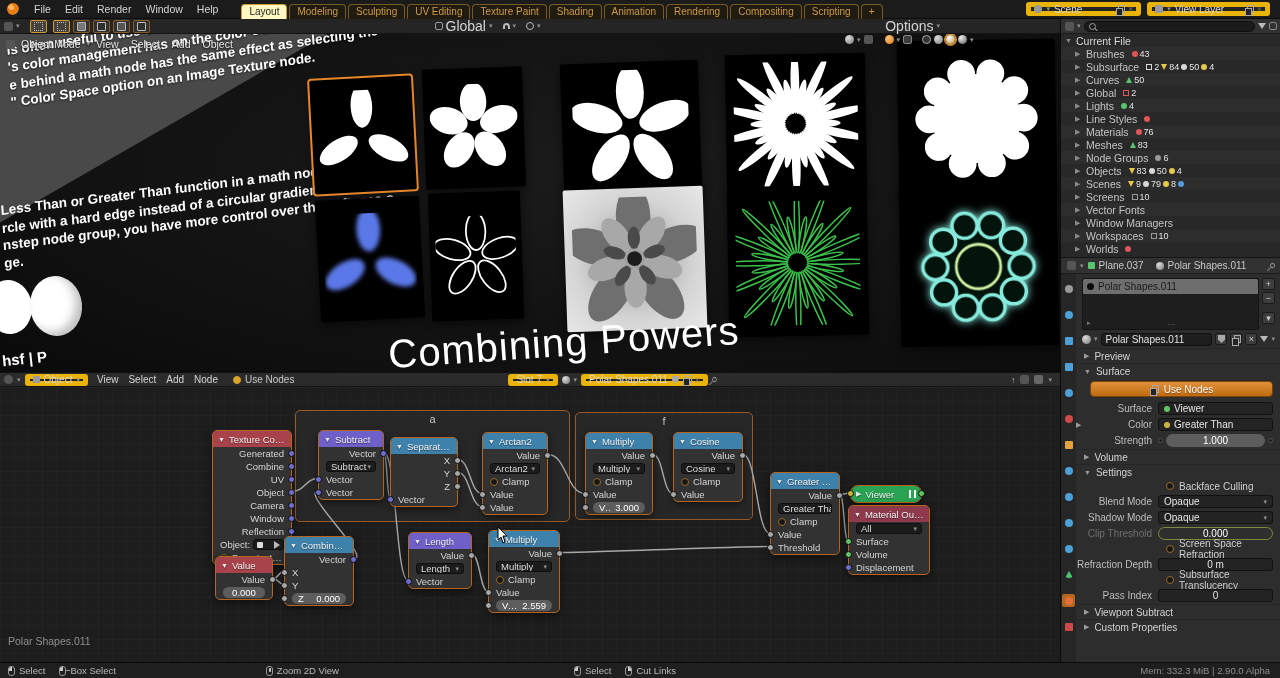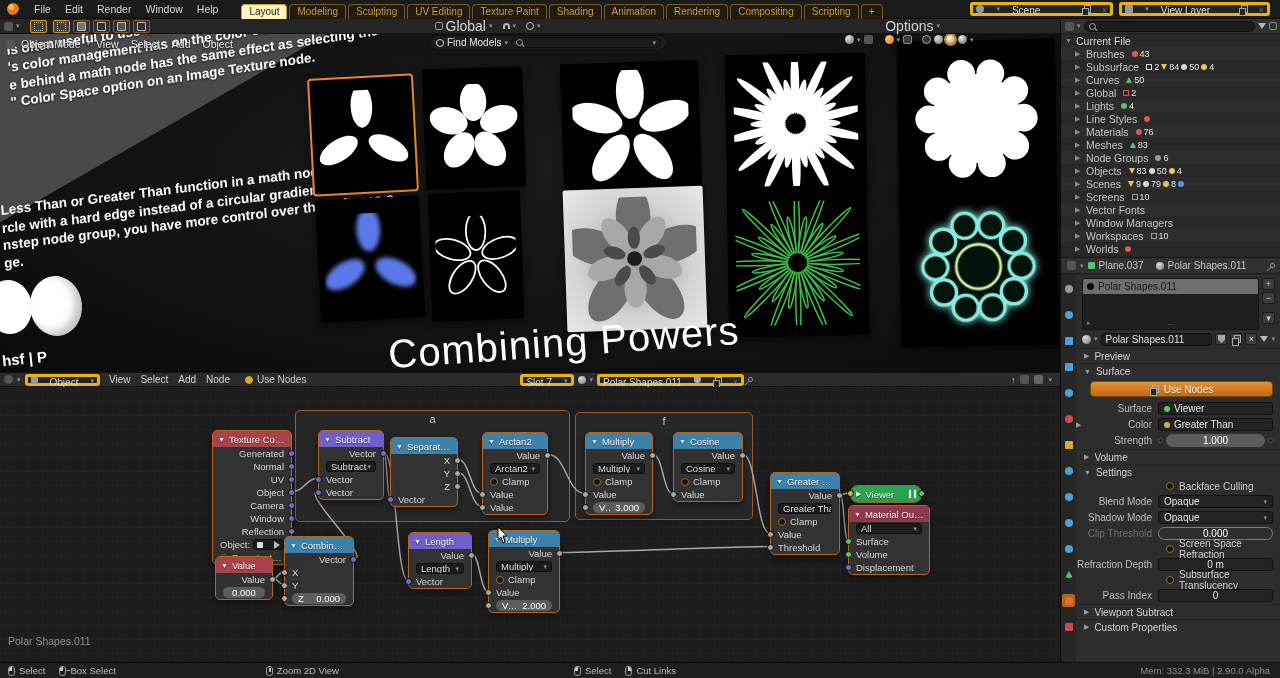--- a/index.html
+++ b/index.html
@@ -6,21 +6,21 @@
 html,body{width:1280px;height:678px;overflow:hidden}
 body{position:relative;background:#111;font-family:"Liberation Sans",sans-serif;font-size:11px;color:#c8c8c8;-webkit-font-smoothing:antialiased}
 
 #topbar{position:absolute;left:0;top:0;width:1280px;height:19px;background:#1b1b1b;border-bottom:1px solid #0c0c0c;display:flex;align-items:center;z-index:30}
 #blender-logo{width:12px;height:12px;border-radius:50%;background:radial-gradient(circle at 35% 35%,#ffb25e 0 25%,#e87d0d 26% 70%,#265787 71%);margin:0 8px 0 7px}
 .menu-item{padding:0 7px;color:#d4d4d4;height:19px;line-height:19px;font-size:10.5px}
 #tabs{display:flex;align-items:flex-end;height:19px;margin-left:16px;gap:2px}
 .tab{font-size:10px;height:15px;line-height:14px;padding:0 7px;color:#cf9a45;background:#201b10;border:1px solid #7a5a24;border-bottom:none;border-radius:4px 4px 0 0}
 .tab.active{background:#fef9c3;color:#1c1c1c;border-color:#d19c2f}
 #topbar-right{margin-left:auto;display:flex;align-items:center;gap:6px;padding-right:10px}
-.idpill{display:flex;background:#242424;border:3px solid #eab308;border-radius:3px;height:14px;padding:0 3px;gap:12px;font-size:10px;color:#d8d8d8}
+.idpill{display:flex;align-items:center;background:#242424;border:5px solid #eab308;border-radius:3px;height:14px;padding:0 3px;gap:4px;font-size:10px;color:#d8d8d8}
 .idpill .name{min-width:58px}
 .dd{color:#8f8f8f;font-size:7px}
 .sqicon{width:8px;height:8px;background:#9a9a9a;border-radius:1px}
 .copyic{position:relative;width:8px;height:9px}
 .copyic::before{content:"";position:absolute;left:2px;top:0;width:5px;height:6px;border:1px solid #aaa}
 .copyic::after{content:"";position:absolute;left:0;top:3px;width:5px;height:6px;border:1px solid #aaa;background:#242424}
 .xdim{color:#6f6f6f;font-size:9px}
 
 #toolrow{position:absolute;left:0;top:19px;width:1060px;height:15px;background:#252525;border-bottom:1px solid #141414;display:flex;align-items:center;z-index:25}
 .tr-group{display:flex;align-items:center;gap:3px}
@@ -431,29 +431,20 @@
     <span class="vp-menu">Object Mode</span>
     <span class="dd">▾</span>
     <span id="vp-menus" style="display:flex">
         <div class="vp-menu">View</div>
         <div class="vp-menu">Select</div>
         <div class="vp-menu">Add</div>
         <div class="vp-menu">Object</div>
       </span>
   </div>
 
-  <div id="bk-bar">
-    <span class="circ-o" style="border-color:#ccc"></span>
-    <span style="color:#e4e4e4;font-size:10px">Find Models</span>
-    <span class="dd">▾</span>
-    <span class="searchpill" style="width:150px">
-      <span class="mag"></span>
-      <span class="dd" style="margin-left:auto">▾</span>
-    </span>
-  </div>
 
   <div id="shading-cluster">
     <span class="ball"></span>
     <span class="dd">▾</span>
     <span class="geicon"></span>
     <span style="width:6px"></span>
     <span class="ball" style="background:radial-gradient(circle at 35% 30%,#ffc27a,#d97a12)"></span>
     <span class="dd">▾</span>
     <span class="geicon" style="background:#3c3c3c;border:1px solid #888"></span>
     <span style="width:4px"></span>
@@ -534,21 +525,21 @@
         <div class="node" style="left: 212px; top: 43px; width: 80px;">
           <div class="node-header" style="background: rgb(168, 67, 75);">
             <div class="nh-arr">▼</div>
             <div style="overflow: hidden; text-overflow: ellipsis;">Texture Coordinate</div>
           </div>
           <div class="nrow out">
             <div>Generated</div>
             <div class="sock r" style="background: rgb(110, 110, 205);"></div>
           </div>
           <div class="nrow out">
-            <div>Normal</div>
+            <div>Combine</div>
             <div class="sock r" style="background: rgb(110, 110, 205);"></div>
           </div>
           <div class="nrow out">
             <div>UV</div>
             <div class="sock r" style="background: rgb(110, 110, 205);"></div>
           </div>
           <div class="nrow out">
             <div>Object</div>
             <div class="sock r" style="background: rgb(110, 110, 205);"></div>
           </div>
@@ -845,21 +836,21 @@
             <div style="margin-left: 4px; overflow: hidden; text-overflow: ellipsis;">Clamp</div>
           </div>
           <div class="nrow">
             <div class="sock l" style="background: rgb(167, 167, 167);"></div>
             <div>Value</div>
           </div>
           <div class="nrow">
             <div class="sock l" style="background: rgb(167, 167, 167);"></div>
             <div class="nfield labeled">
               <div style="overflow: hidden; text-overflow: ellipsis;">Value</div>
-              <div>2.000</div>
+              <div>2.559</div>
             </div>
           </div>
         </div>
       </div>
     <div id="ne-label">Polar Shapes.011</div>
     <svg id="ne-cursor" style="left:497px;top:140px" width="14" height="18">
       <polygon points="1,0 1,13 4,10 6,16 8,15 6,9 10,9" fill="#fff" stroke="#000" stroke-width="1"></polygon>
     </svg>
   </div>
 </div>

